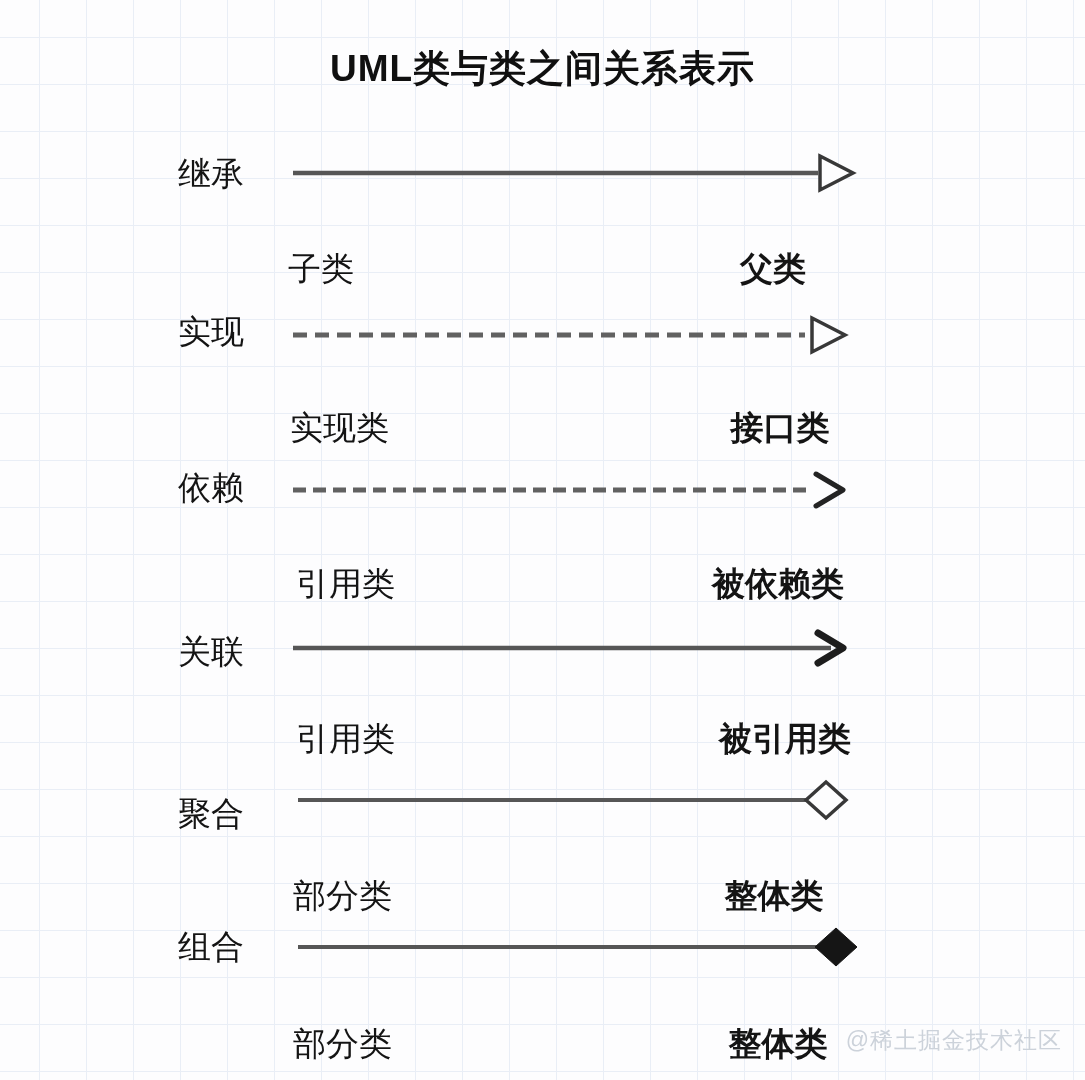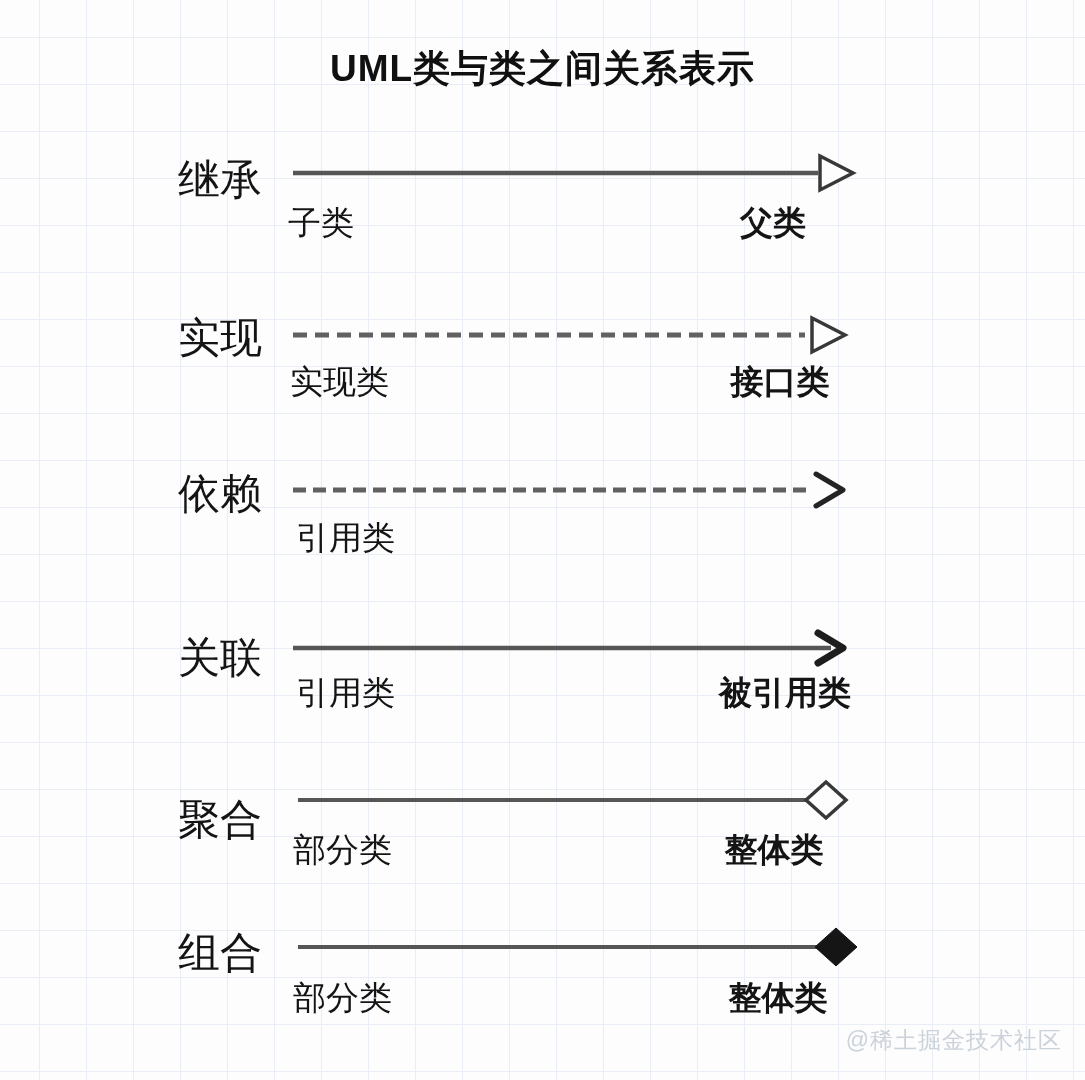--- a/index.html
+++ b/index.html
@@ -26,31 +26,32 @@
     top:44px;
     text-align:center;
     font-size:37px;
     font-weight:700;
     letter-spacing:1px;
     color:#101010;
   }
   .rel-name{
     position:absolute;
     left:178px;
-    font-size:42px;
+    font-size:33px;
     font-weight:500;
     color:#141414;
     white-space:nowrap;
   }
   .class-label{
     position:absolute;
     font-size:33px;
     font-weight:500;
     color:#141414;
     white-space:nowrap;
+    margin-top:46px;
   }
   .tgt{
     transform:translateX(-50%);
     font-weight:bold;
   }
   .arrow-svg{
     position:absolute;
     left:291px;
     width:570px;
     height:44px;
@@ -87,20 +88,21 @@
   </svg>
   <div class="class-label" style="left:290px; top:360px;">实现类</div>
   <div class="class-label tgt" style="left:780px; top:360px;">接口类</div>
 
   <div class="rel-name" style="top:466px;">依赖</div>
   <svg class="arrow-svg" style="top:468px;" viewBox="0 0 570 44">
     <line x1="2" y1="22" x2="521" y2="22" stroke="#616161" stroke-width="5" stroke-dasharray="13 7"></line>
     <polyline points="525,6 552,22 525,38" fill="none" stroke="#232323" stroke-width="5" stroke-linecap="round" stroke-linejoin="round"></polyline>
   </svg>
   <div class="class-label" style="left:296px; top:516px;">引用类</div>
+  <div class="class-label tgt" style="left:778px; top:516px;">被依赖类</div>
 
   <div class="rel-name" style="top:630px;">关联</div>
   <svg class="arrow-svg" style="top:626px;" viewBox="0 0 570 44">
     <line x1="2" y1="22" x2="540" y2="22" stroke="#565656" stroke-width="4.5"></line>
     <polyline points="527,7 552,22 527,37" fill="none" stroke="#1d1d1d" stroke-width="7" stroke-linecap="round" stroke-linejoin="round"></polyline>
   </svg>
   <div class="class-label" style="left:296px; top:671px;">引用类</div>
   <div class="class-label tgt" style="left:785px; top:671px;">被引用类</div>
 
   <div class="rel-name" style="top:776px;margin-top:16px;">聚合</div>

